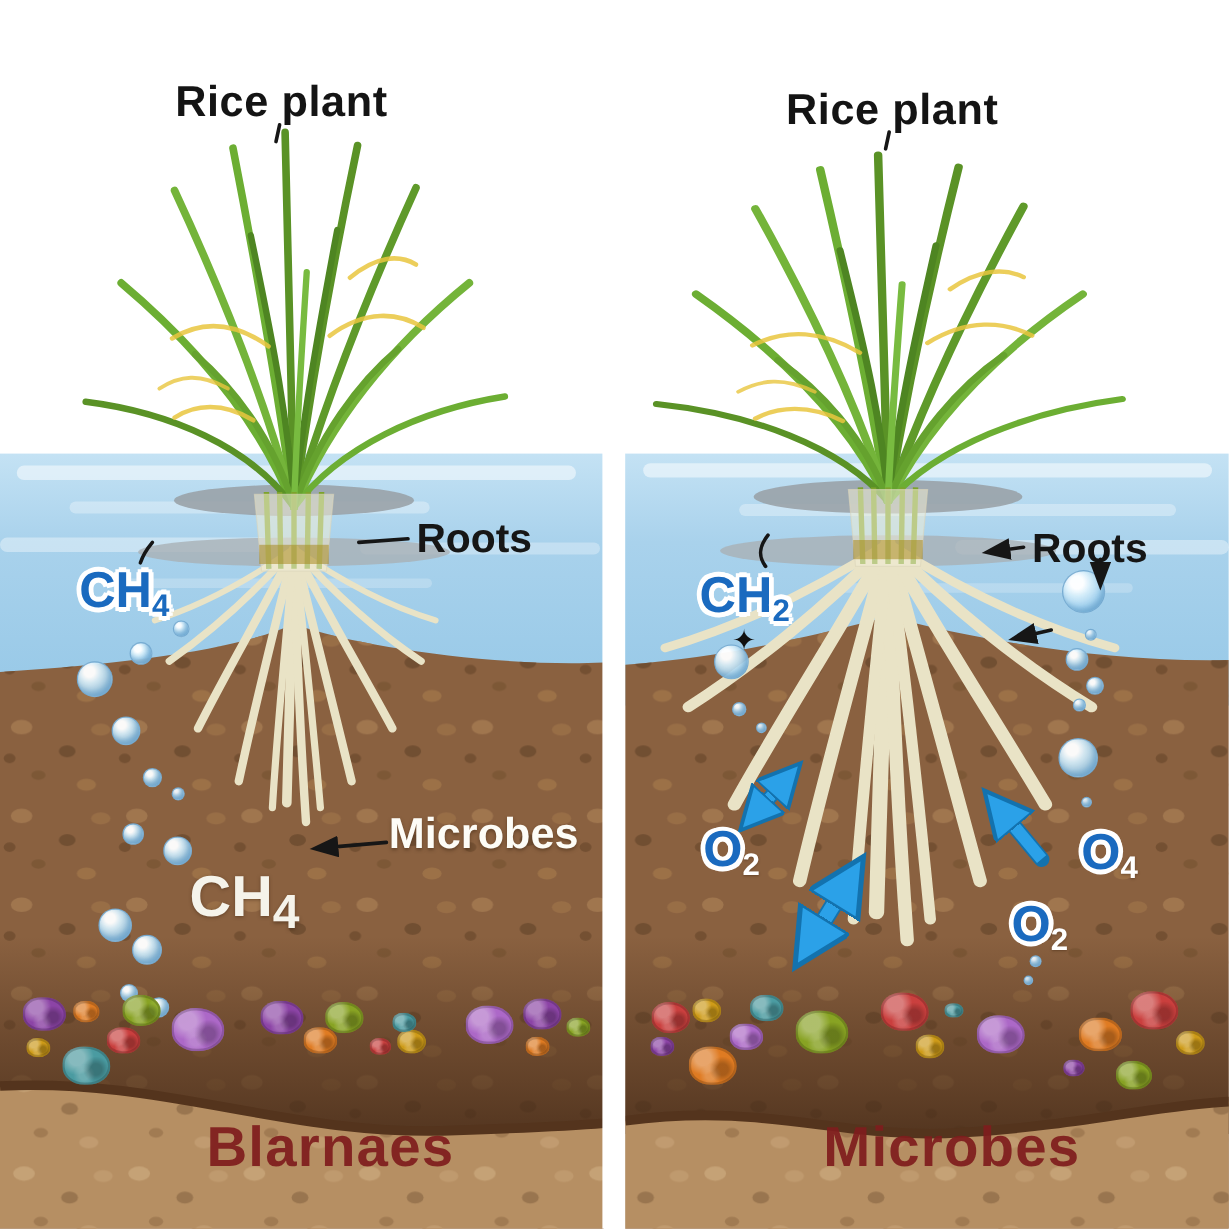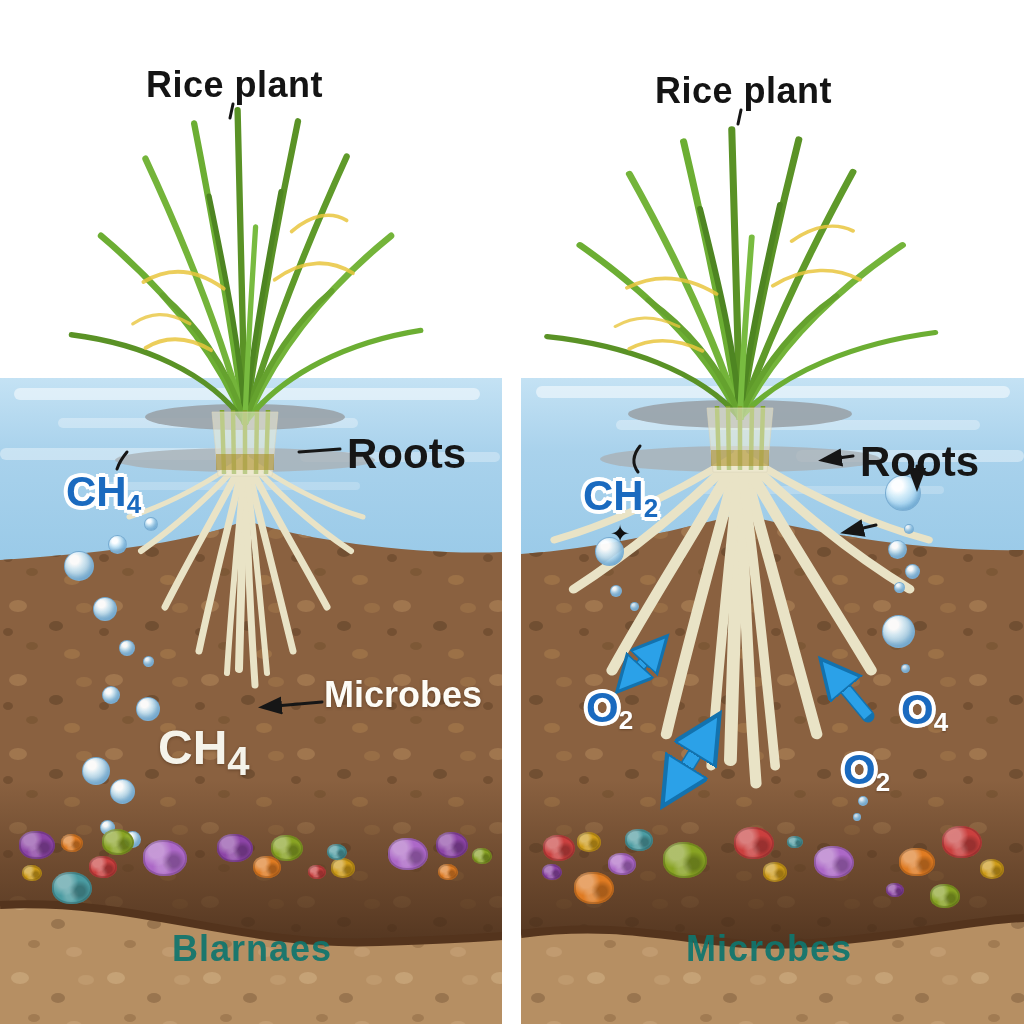--- a/index.html
+++ b/index.html
@@ -18,32 +18,32 @@
     box-shadow:inset -2px -3px 4px rgba(90,150,195,.55);}
   
   .microbe{position:absolute;border-radius:46% 54% 50% 48%;
     background-image:radial-gradient(circle at 30% 30%, rgba(255,255,255,.35) 0 18%, transparent 40%),
       radial-gradient(circle at 70% 60%, rgba(0,0,0,.25) 0 14%, transparent 32%),
       radial-gradient(circle at 45% 75%, rgba(255,255,255,.2) 0 12%, transparent 28%);
     box-shadow:inset 0 0 0 2px rgba(0,0,0,.18);opacity:.95;}
   
   .lbl{position:absolute;white-space:nowrap;font-weight:bold;}
   .title{font-size:36px;color:#141414;letter-spacing:.5px;}
-  .roots{font-size:42px;color:#161616;}
+  .roots{font-size:34px;color:#161616;}
   .chem{font-size:42px;color:#1a6abf;}
   .chem sub,.o2 sub{font-size:.62em;vertical-align:-0.28em;font-weight:bold;}
   .outline-white{text-shadow:-3px -3px 0 #fff,3px -3px 0 #fff,-3px 3px 0 #fff,3px 3px 0 #fff,
      0 -4px 0 #fff,0 4px 0 #fff,-4px 0 0 #fff,4px 0 0 #fff;}
   .chem-white{font-size:48px;color:#f5f3ea;text-shadow:0 1px 3px rgba(60,35,15,.5);}
   .microbes-lbl{font-size:36px;color:#fdfcf6;text-shadow:0 1px 3px rgba(60,35,15,.5);}
   .o2{font-size:42px;color:#1a6abf;}
   .o2 .sym{text-shadow:-3px -3px 0 #fff,3px -3px 0 #fff,-3px 3px 0 #fff,3px 3px 0 #fff,
      0 -4px 0 #fff,0 4px 0 #fff,-4px 0 0 #fff,4px 0 0 #fff;}
   .o2 sub{color:#ffffff;text-shadow:0 1px 2px rgba(60,35,15,.45);}
-  .caption{font-size:36px;color:#0f766e;letter-spacing:1px;opacity:.92;}
+  .caption{font-size:47px;color:#7f1d1d;letter-spacing:1px;opacity:.92;}
   .sparkle{position:absolute;font-size:24px;color:#101010;}
   
   #divider{left:502px;top:372px;width:19px;height:652px;background:#ffffff;}
 </style>
 </head>
 <body>
 
 <svg id="scene" class="abs" width="1024" height="1024">
   <defs>
     <linearGradient id="waterG" x1="0" y1="0" x2="0" y2="1">

